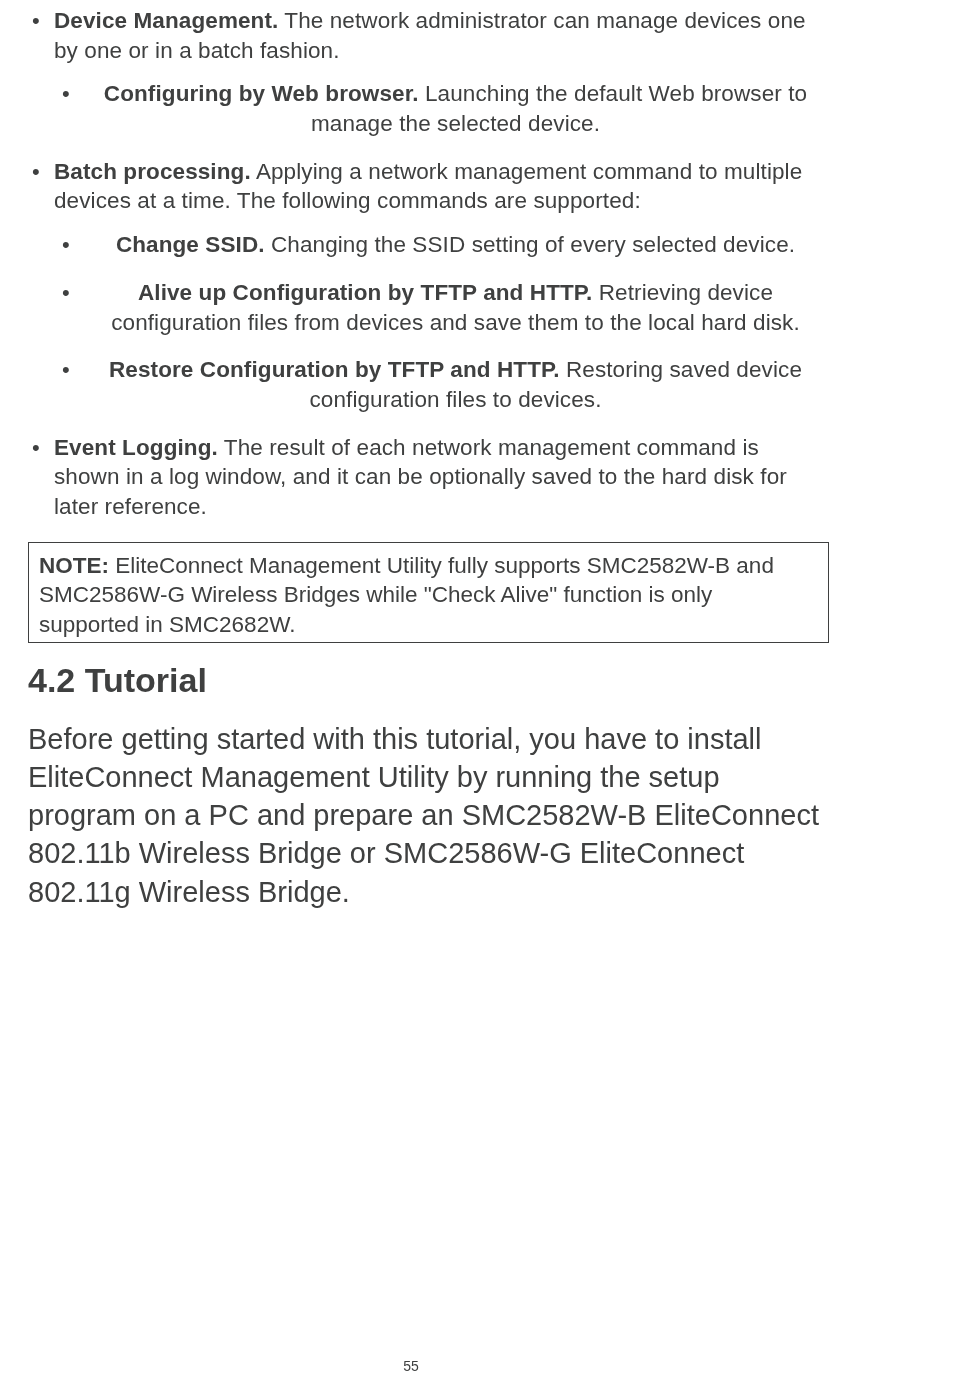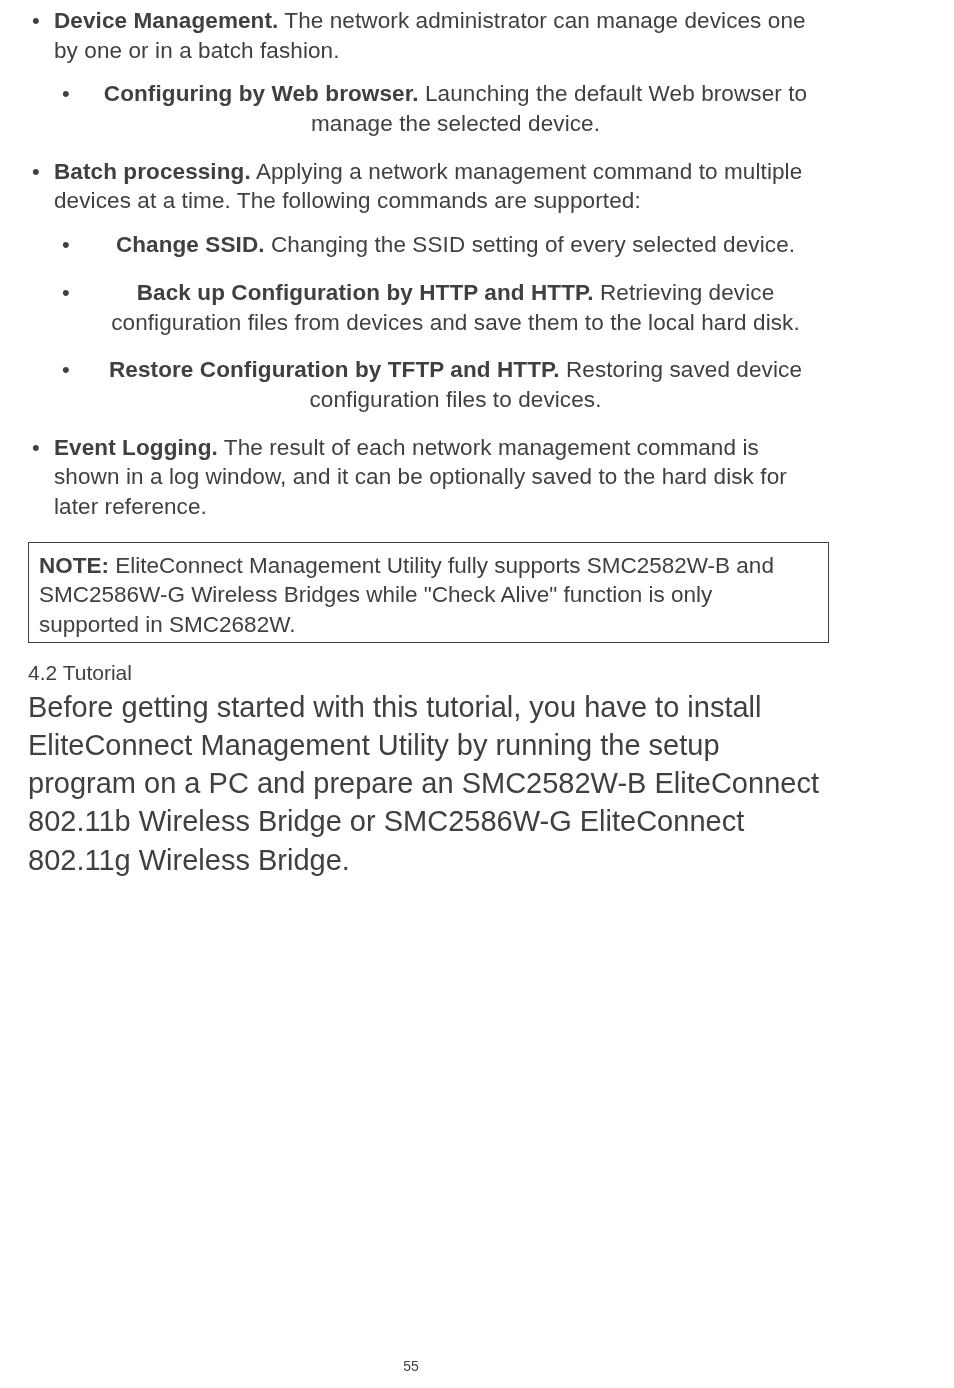--- a/index.html
+++ b/index.html
@@ -61,23 +61,23 @@
   }
   b { font-weight: 700; }
   .note-box {
     border: 1.5px solid #3f4040;
     margin: 20px 0 18px 0;
     padding: 8px 10px 2px 10px;
     font-size: 22.5px;
     line-height: 1.32;
   }
   .section-heading {
-    font-size: 21px;
-    font-weight: 400;
-    margin: 0 0 3px 0;
+    font-size: 34px;
+    font-weight: 700;
+    margin: 0 0 20px 0;
   }
   .section-body {
     font-size: 29px;
     line-height: 1.32;
     margin: 0;
   }
   .page-number {
     position: absolute;
     width: 822px;
     text-align: center;
@@ -103,21 +103,21 @@
       </ul>
     </li>
 
     <li>
       <b>Batch processing.</b><span> Applying a network management command to multiple devices at a time. The following commands are supported:</span>
       <ul class="inner">
         <li>
           <b>Change SSID.</b><span> Changing the SSID setting of every selected device.</span>
         </li>
         <li>
-          <b>Back up Configuration by HTTP and HTTP.</b><span> Retrieving device configuration files from devices and save them to the local hard disk.</span>
+          <b>Alive up Configuration by TFTP and HTTP.</b><span> Retrieving device configuration files from devices and save them to the local hard disk.</span>
         </li>
         <li>
           <b>Restore Configuration by TFTP and HTTP.</b><span> Restoring saved device configuration files to devices.</span>
         </li>
       </ul>
     </li>
 
     <li>
       <b>Event Logging.</b><span> The result of each network management command is shown in a log window, and it can be optionally saved to the hard disk for later reference.</span>
     </li>

